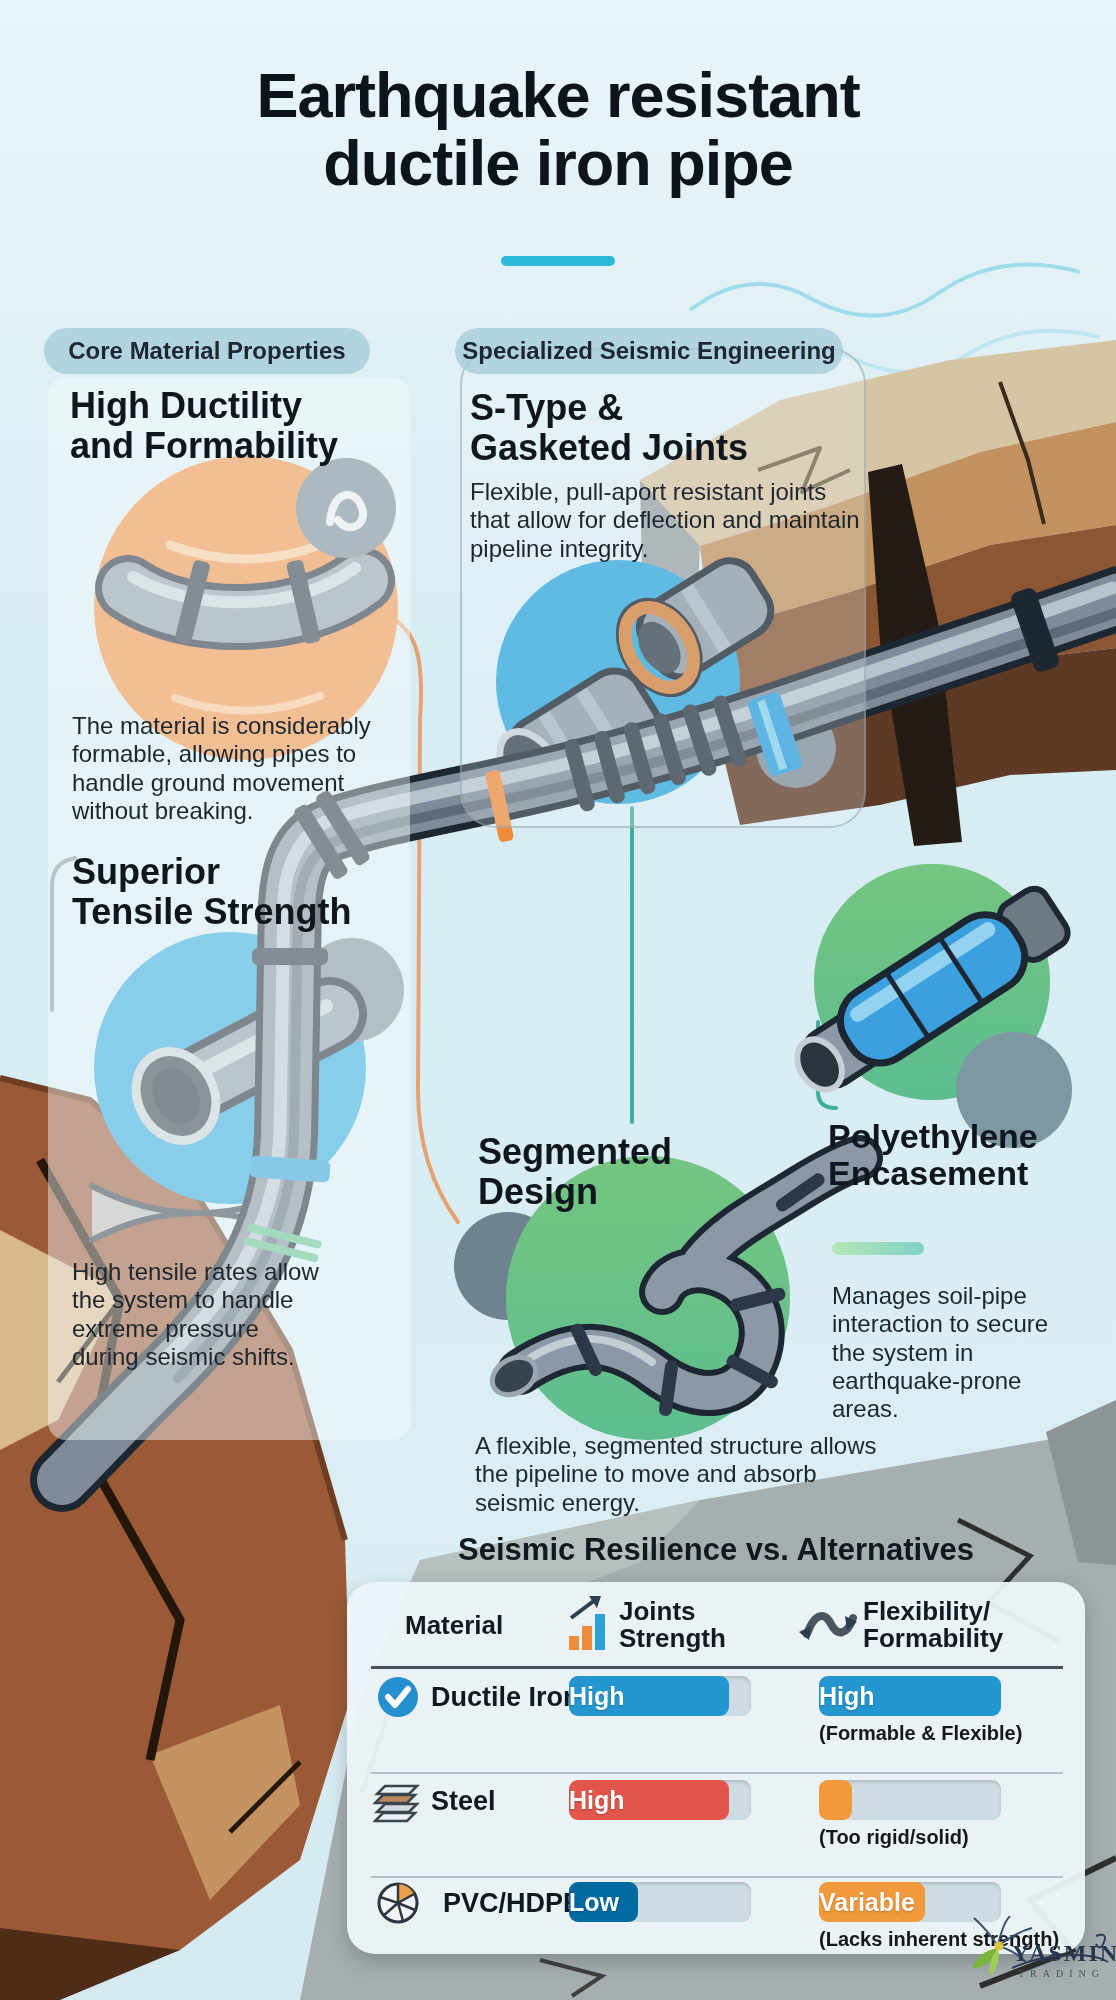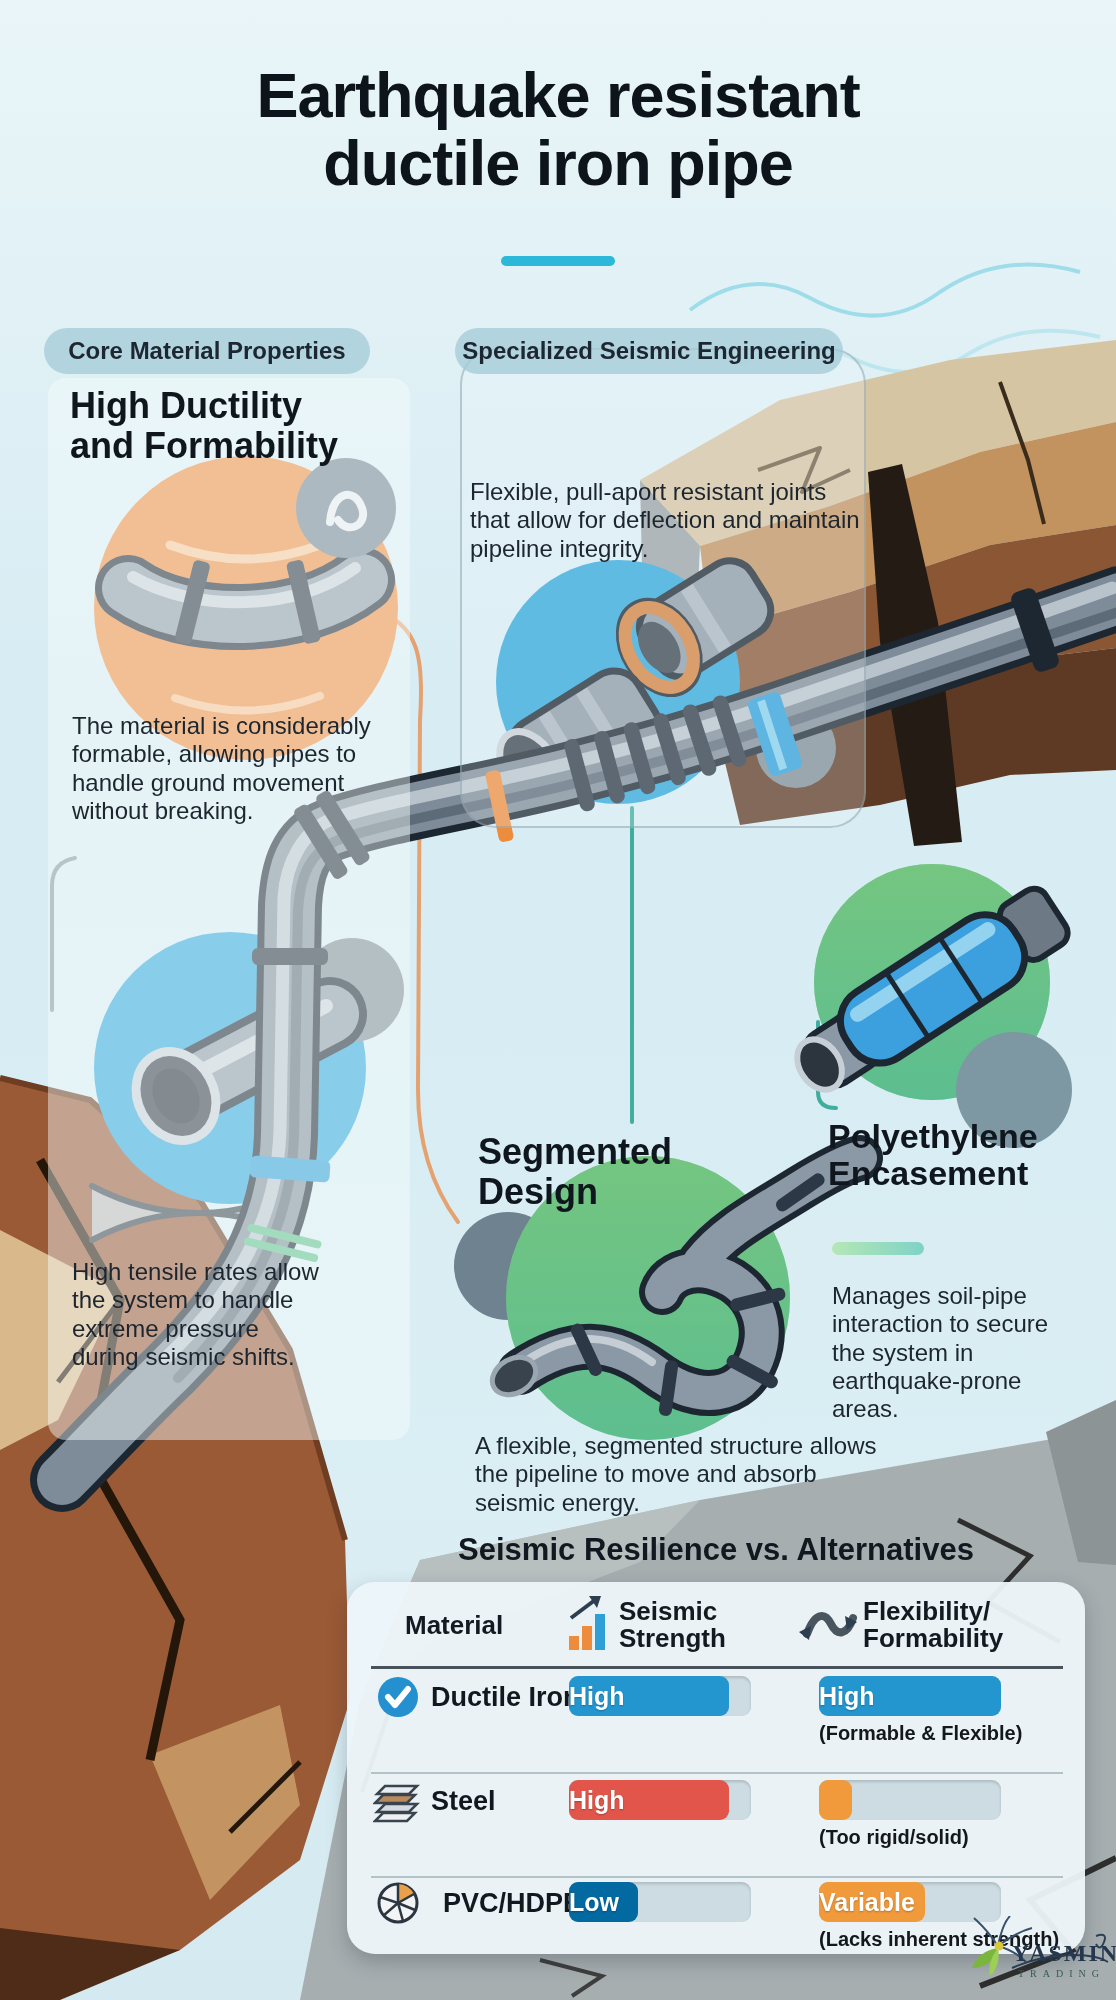--- a/index.html
+++ b/index.html
@@ -219,22 +219,26 @@
   <div class="txt title" style="top:130px;">ductile iron pipe</div>
   <div class="underline" style="left:501px;top:256px;width:114px;"></div>
 
   <div class="pill" style="left:44px;top:328px;width:326px;height:46px;">Core Material Properties</div>
   <div class="pill" style="left:455px;top:328px;width:388px;height:46px;">Specialized Seismic Engineering</div>
 
   <div class="txt h2" style="left:70px;top:386px;">High Ductility
 and Formability</div>
   <div class="txt para" style="left:72px;top:712px;width:336px;">The material is considerably formable, allowing pipes to handle ground movement without breaking.</div>
 
+  <div class="txt h2" style="left:72px;top:852px;">Superior
+Tensile Strength</div>
   <div class="txt para" style="left:72px;top:1258px;width:252px;">High tensile rates allow the system to handle extreme pressure during seismic shifts.</div>
 
+  <div class="txt h2" style="left:470px;top:388px;">S-Type &amp;
+Gasketed Joints</div>
   <div class="txt para" style="left:470px;top:478px;width:398px;">Flexible, pull-aport resistant joints that allow for deflection and maintain pipeline integrity.</div>
 
   <div class="txt h2" style="left:478px;top:1132px;">Segmented
 Design</div>
   <div class="txt para" style="left:475px;top:1432px;width:412px;">A flexible, segmented structure allows the pipeline to move and absorb seismic energy.</div>
 
   <div class="txt h2" style="left:828px;top:1118px;font-size:34px;">Polyethylene
 Encasement</div>
   <div class="greendash" style="left:832px;top:1242px;"></div>
   <div class="txt para" style="left:832px;top:1282px;width:248px;">Manages soil-pipe interaction to secure the system in earthquake-prone areas.</div>
@@ -244,21 +248,21 @@
   <div class="card">
     <div class="el colhead" style="left:58px;top:30px;">Material</div>
 
     <svg class="el" style="left:218px;top:12px;" width="46" height="58" viewBox="0 0 46 58">
       <line x1="6" y1="24" x2="30" y2="6" stroke="#2c3e50" stroke-width="4"></line>
       <polygon points="24,2 36,2 32,14" fill="#2c3e50"></polygon>
       <rect x="4" y="42" width="10" height="14" fill="#ee8c3e"></rect>
       <rect x="17" y="32" width="10" height="24" fill="#ee8c3e"></rect>
       <rect x="30" y="20" width="10" height="36" fill="#2f9fd8"></rect>
     </svg>
-    <div class="el colhead" style="left:272px;top:16px;">Seismic
+    <div class="el colhead" style="left:272px;top:16px;">Joints
 Strength</div>
 
     <svg class="el" style="left:452px;top:18px;" width="58" height="48" viewBox="0 0 58 48">
       <path d="M 8,34 C 16,12 26,12 32,24 C 38,36 48,36 54,18" stroke="#4a565f" stroke-width="8" fill="none" stroke-linecap="round"></path>
       <polygon points="0,32 12,26 10,40" fill="#2c3e50"></polygon>
       <polygon points="58,22 46,16 48,30" fill="#2c3e50"></polygon>
     </svg>
     <div class="el colhead" style="left:516px;top:16px;">Flexibility/
 Formability</div>
 

